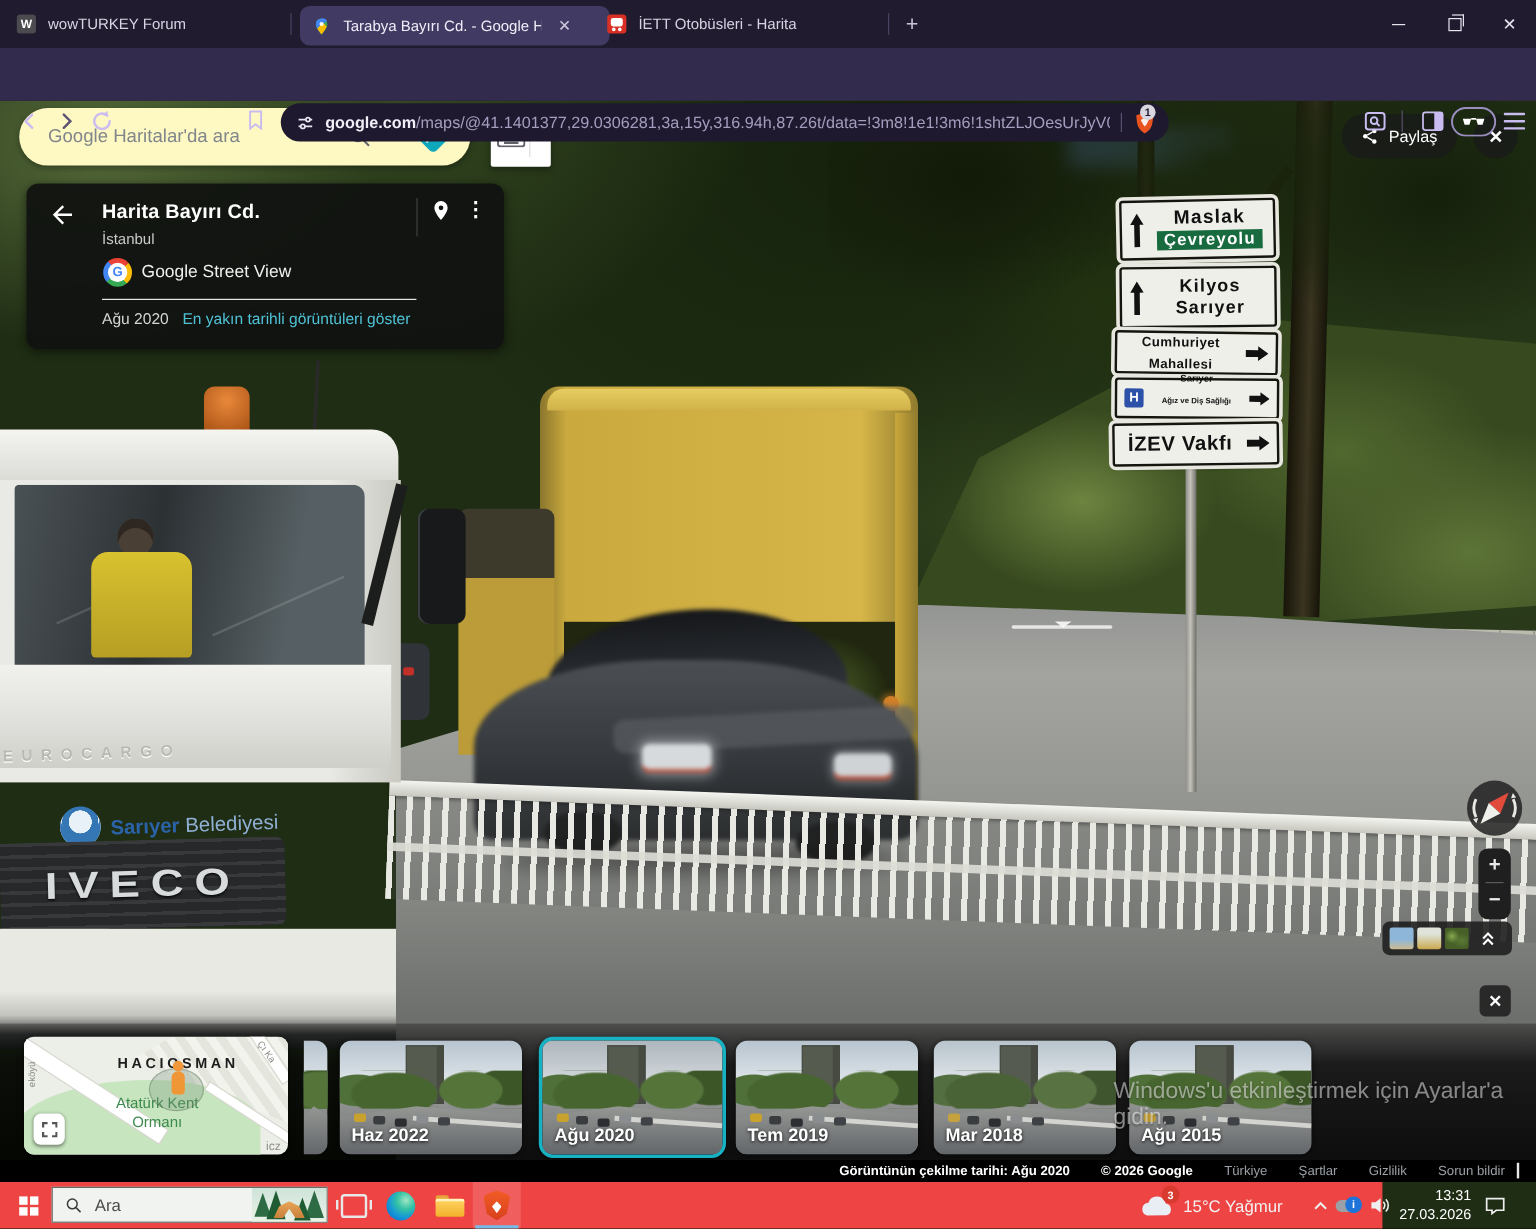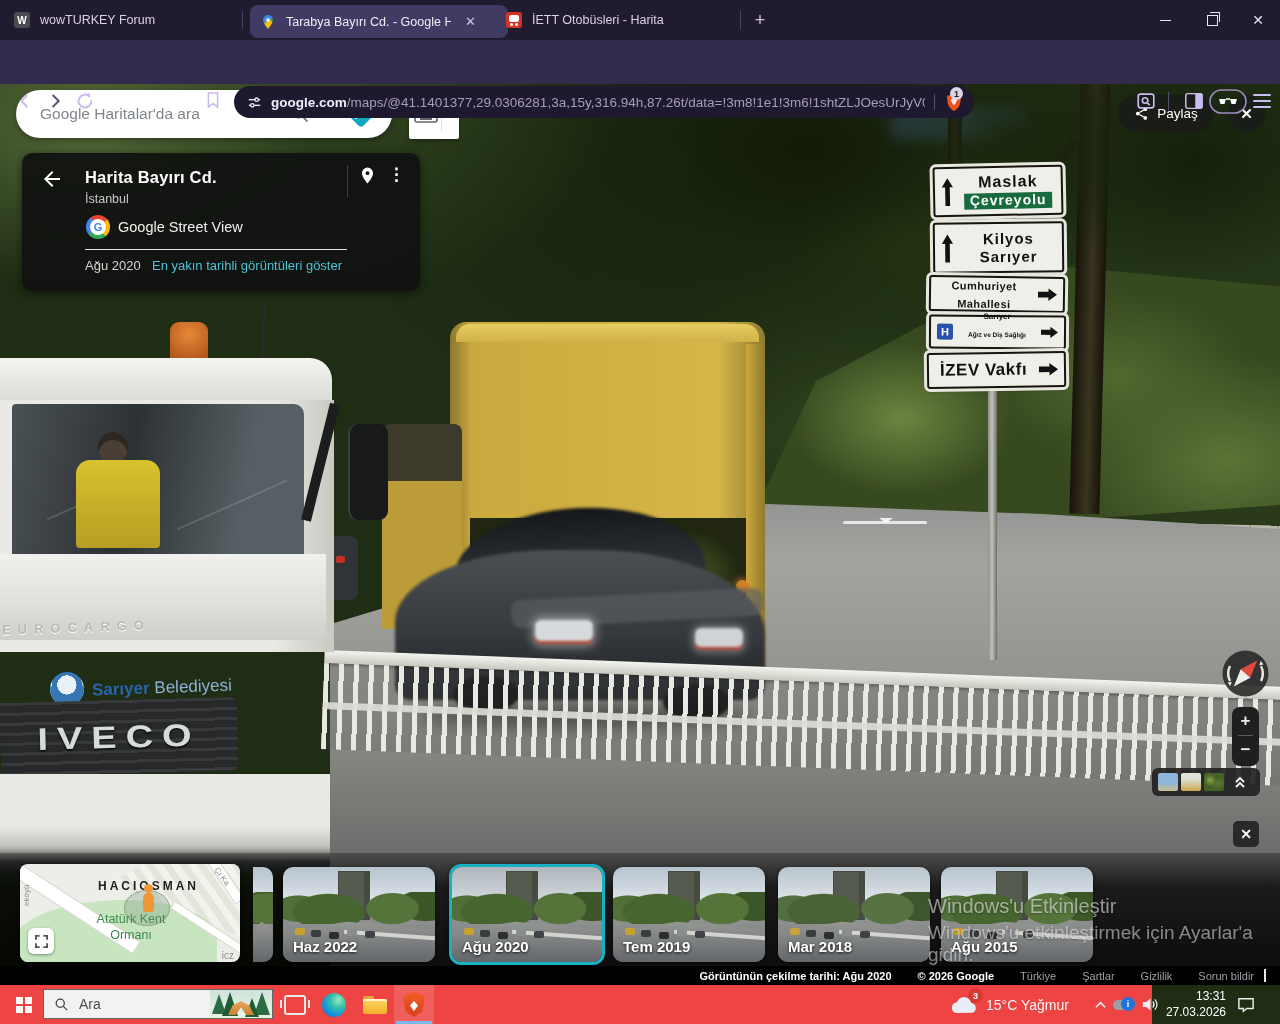--- a/index.html
+++ b/index.html
@@ -137,21 +137,21 @@
   .tr-model{position:absolute;left:2px;top:298px;color:#b9b9b3;font-size:13px;font-weight:bold;letter-spacing:7px;transform:rotate(-2deg);text-shadow:0 1px 0 #fff;}
   .tr-sun{position:absolute;left:50px;top:350px;width:34px;height:34px;border-radius:50%;background:radial-gradient(circle at 50% 38%,#e9f1f8 0 35%,#3577b5 36% 55%,#e9f1f8 56%);transform:rotate(-2deg);box-shadow:inset 0 -10px 0 #3577b5;}
   .tr-owner{position:absolute;left:92px;top:356px;font-size:17px;transform:rotate(-2deg);}
   .tr-owner .o1{color:#2b63a8;font-weight:bold;}
   .tr-owner .o2{color:#8fb0d4;}
   .tr-grille{position:absolute;left:0;top:378px;width:238px;height:74px;background:repeating-linear-gradient(180deg,rgba(255,255,255,.08) 0 3px,transparent 3px 10px),#26282a;border-radius:0 8px 8px 0;transform:rotate(-1.5deg);display:flex;align-items:center;}
   .tr-brand{width:100%;text-align:center;color:#d8dbdc;font-size:38px;font-weight:bold;letter-spacing:9px;transform:scaleY(.82);text-shadow:0 2px 2px #0c0d0d;}
   .tr-bumper{position:absolute;left:0;top:452px;width:330px;height:100px;background:linear-gradient(180deg,#e9e9e4 52%,#c4c4be 72%,#3c3e3e 88%,#242626);}
 
   
-  #searchpill{left:16px;top:6px;width:376px;height:48px;background:#ffffff;border-radius:24px;box-shadow:0 2px 6px rgba(0,0,0,.35);display:flex;align-items:center;z-index:30;gap:16px;}
+  #searchpill{left:16px;top:6px;width:376px;height:48px;background:#fef9c3;border-radius:24px;box-shadow:0 2px 6px rgba(0,0,0,.35);display:flex;align-items:center;z-index:30;gap:16px;}
   #searchpill .ph{flex:1;margin-left:24px;font-size:15.5px;color:#80868b;}
   #kbbtn{left:409px;top:5px;width:50px;height:50px;background:#fff;border-radius:2px;box-shadow:0 2px 5px rgba(0,0,0,.3);display:flex;align-items:center;z-index:30;}
   #kbbtn .kdiv{width:1px;height:34px;background:#dadce0;margin:0 5px 0 3px;}
   .caret-dn{width:0;height:0;border-left:5px solid transparent;border-right:5px solid transparent;border-top:6px solid #5f6368;}
   #placepanel{left:22px;top:69px;width:398px;height:138px;background:rgba(16,18,16,.94);border-radius:10px;box-shadow:0 2px 8px rgba(0,0,0,.5);z-index:30;color:#fff;}
   .pp-title{position:absolute;left:63px;top:15px;font-size:16.5px;font-weight:bold;letter-spacing:.2px;}
   .pp-sub{position:absolute;left:63px;top:39px;font-size:12.5px;color:#c7cac7;}
   .pp-vdiv{position:absolute;left:325px;top:12px;width:1px;height:32px;background:#3f423f;}
   .pp-hr{position:absolute;left:63px;top:96px;width:262px;height:1px;background:#e8e8e8;}
   .pp-date{position:absolute;left:63px;top:105px;font-size:13px;color:#d5d5d3;}
@@ -654,21 +654,20 @@
       <span class="strong">© 2026 Google</span>
       <span>Türkiye</span>
       <span>Şartlar</span>
       <span>Gizlilik</span>
       <span>Sorun bildir</span>
       <span class="endbar" style="margin-left:10px;"></span>
     </div>
   </div>
 
   <div id="watermark">
-    <div class="w1">Windows'u Etkinleştir</div>
     <div class="w2">Windows'u etkinleştirmek için Ayarlar'a gidin.</div>
   </div>
 
   <div id="taskbar">
     <div class="tb-start">
         <span class="winlogo">
           <i></i>
           <i></i>
           <i></i>
           <i></i>

